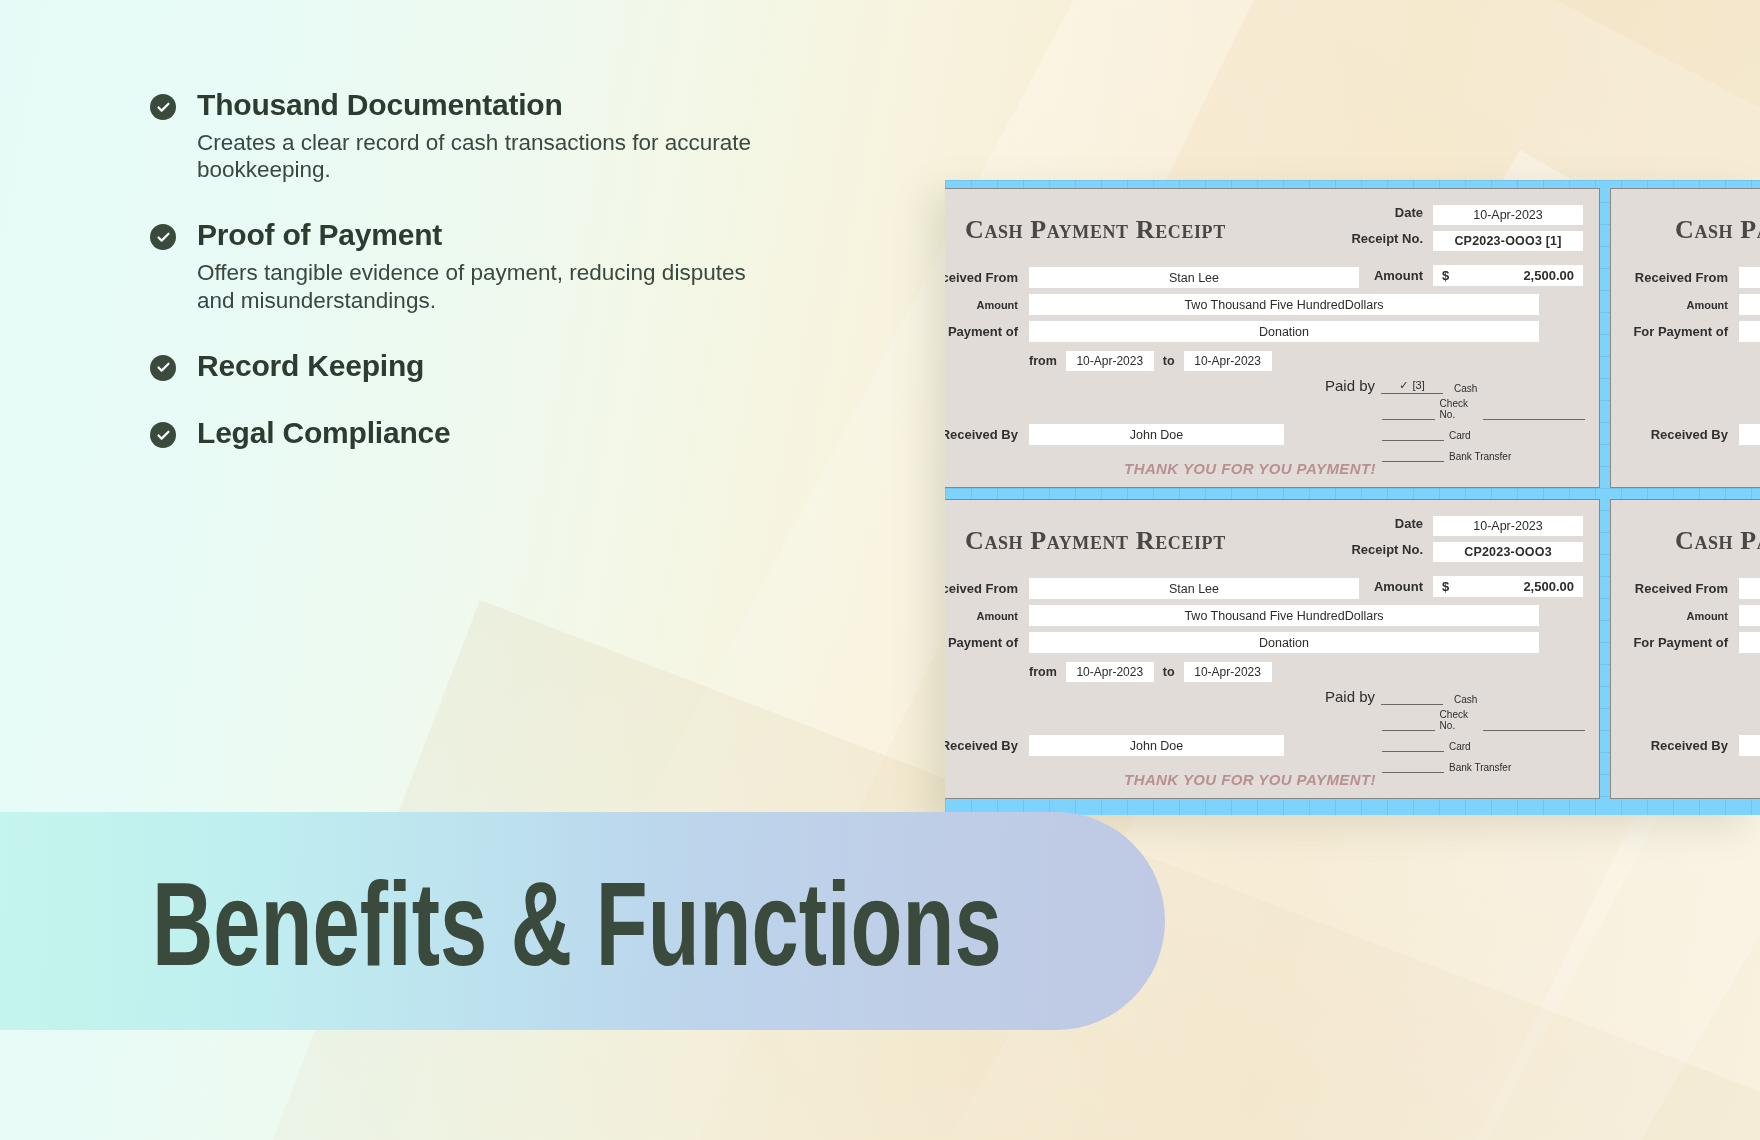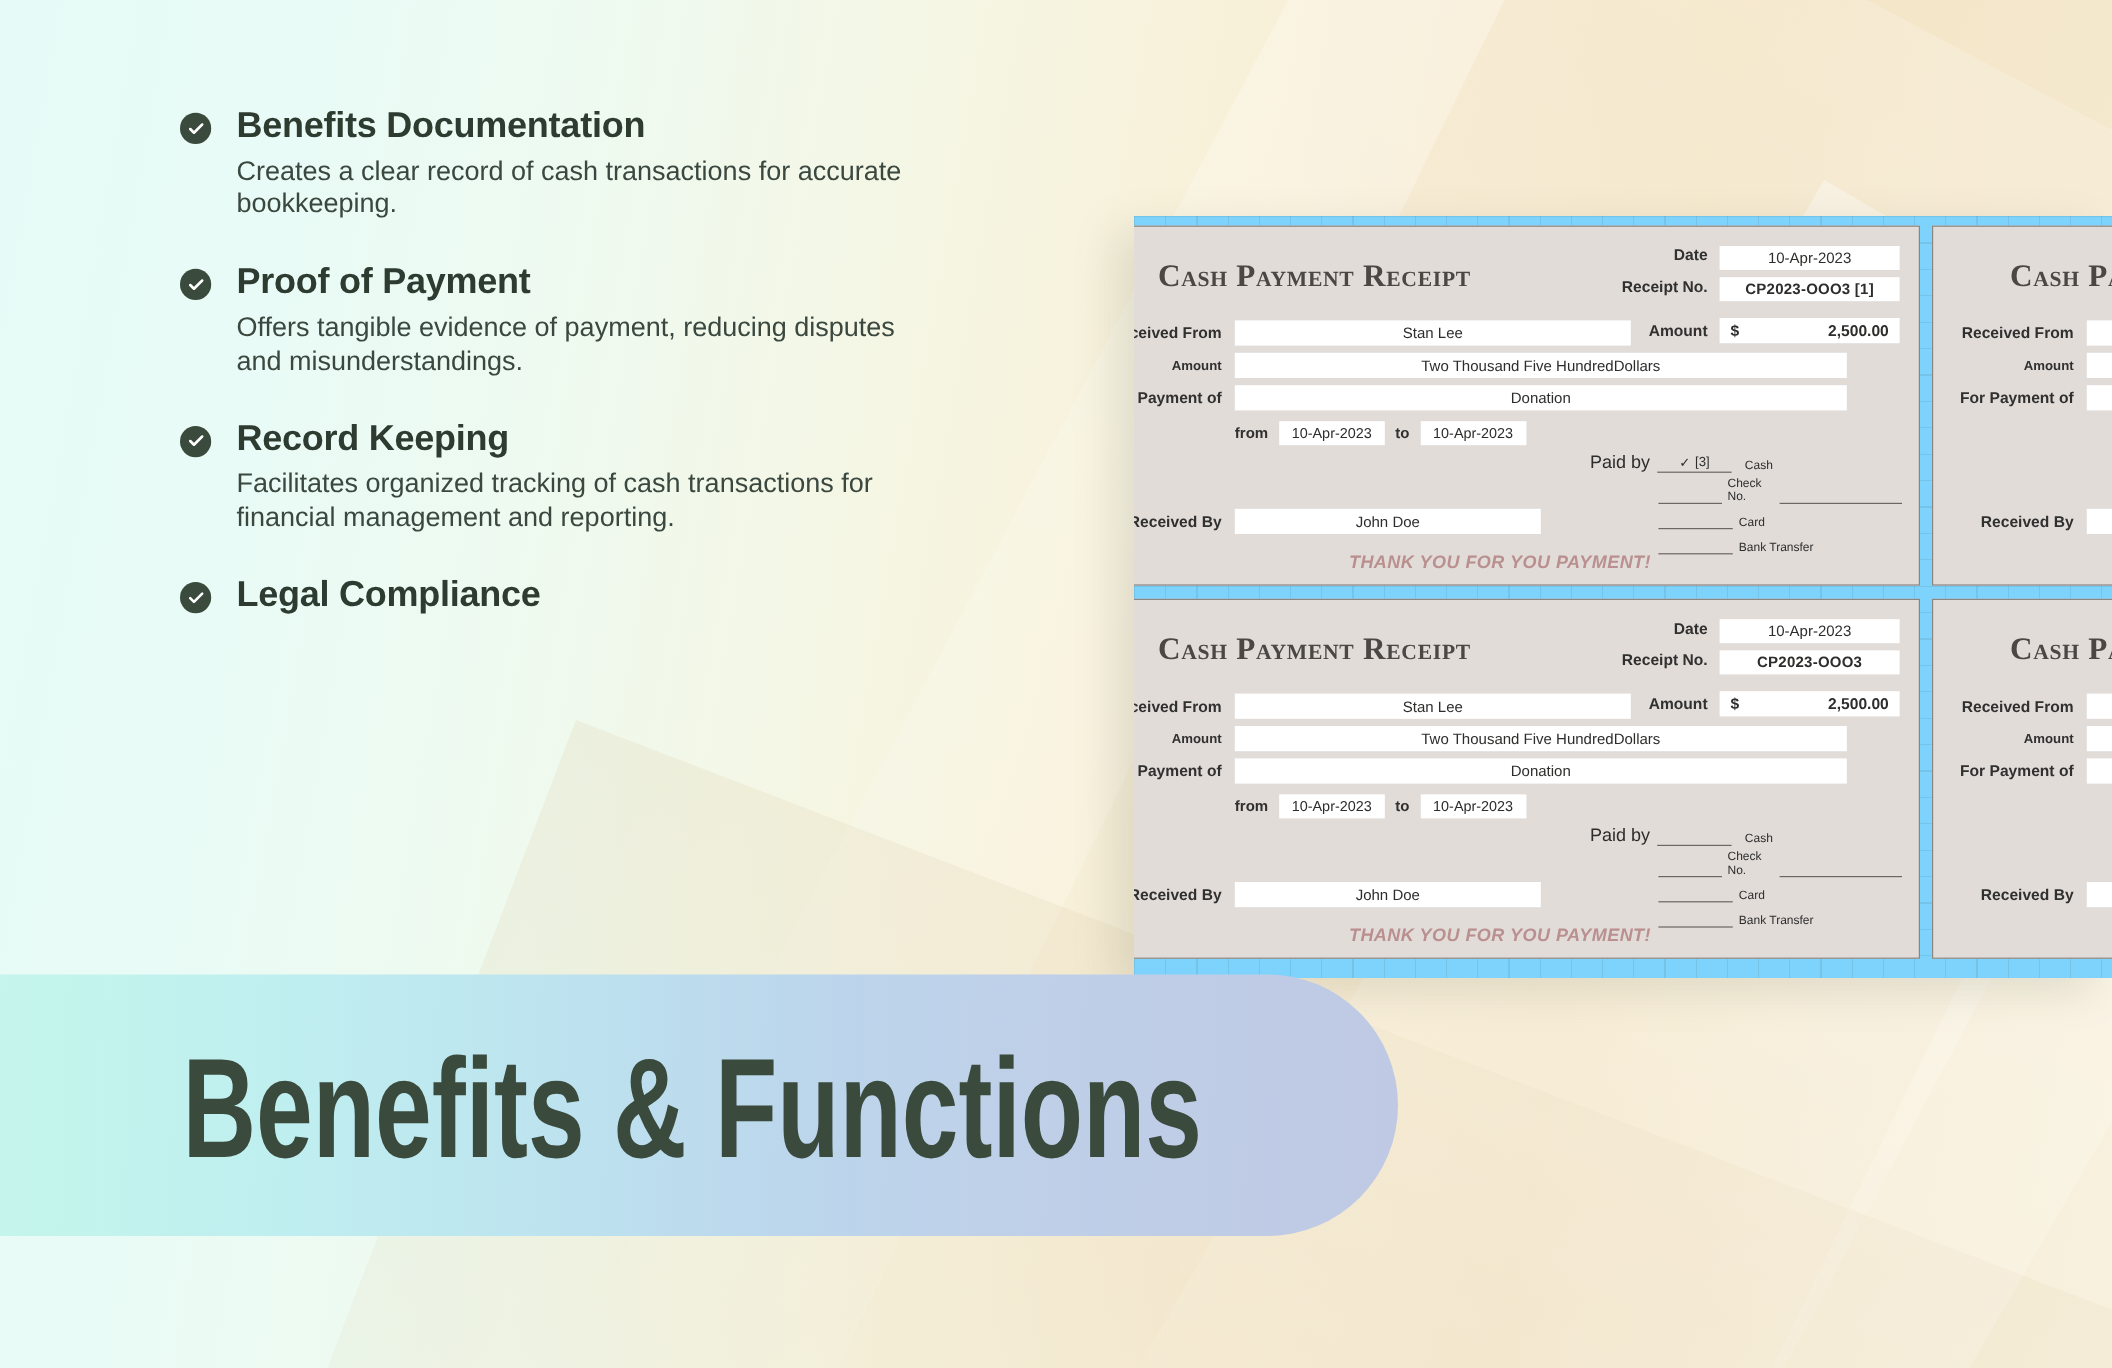--- a/index.html
+++ b/index.html
@@ -378,21 +378,21 @@
 
 <div class="benefits">
 
   <div class="benefit">
     <div class="b-head">
       <span class="check">
         <svg viewBox="0 0 24 24">
             <path d="M20 6L9 17l-5-5" fill="none" stroke="#ffffff" stroke-width="3.4" stroke-linecap="round" stroke-linejoin="round"></path>
           </svg>
       </span>
-      <span class="b-title">Benefits Documentation</span>
+      <span class="b-title">Thousand Documentation</span>
     </div>
     <div class="b-desc">Creates a clear record of cash transactions for accurate bookkeeping.</div>
   </div>
 
   <div class="benefit">
     <div class="b-head">
       <span class="check">
         <svg viewBox="0 0 24 24">
             <path d="M20 6L9 17l-5-5" fill="none" stroke="#ffffff" stroke-width="3.4" stroke-linecap="round" stroke-linejoin="round"></path>
           </svg>
@@ -404,21 +404,20 @@
 
   <div class="benefit">
     <div class="b-head">
       <span class="check">
         <svg viewBox="0 0 24 24">
             <path d="M20 6L9 17l-5-5" fill="none" stroke="#ffffff" stroke-width="3.4" stroke-linecap="round" stroke-linejoin="round"></path>
           </svg>
       </span>
       <span class="b-title">Record Keeping</span>
     </div>
-    <div class="b-desc" style="max-width:600px">Facilitates organized tracking of cash transactions for financial management and reporting.</div>
   </div>
 
   <div class="benefit">
     <div class="b-head">
       <span class="check">
         <svg viewBox="0 0 24 24">
             <path d="M20 6L9 17l-5-5" fill="none" stroke="#ffffff" stroke-width="3.4" stroke-linecap="round" stroke-linejoin="round"></path>
           </svg>
       </span>
       <span class="b-title">Legal Compliance</span>

